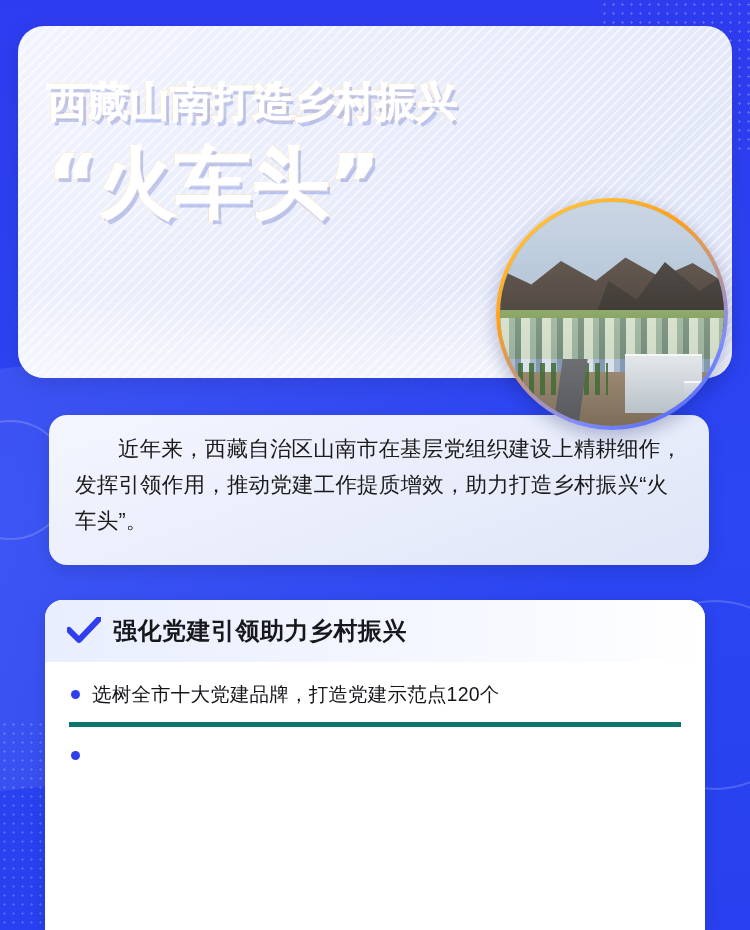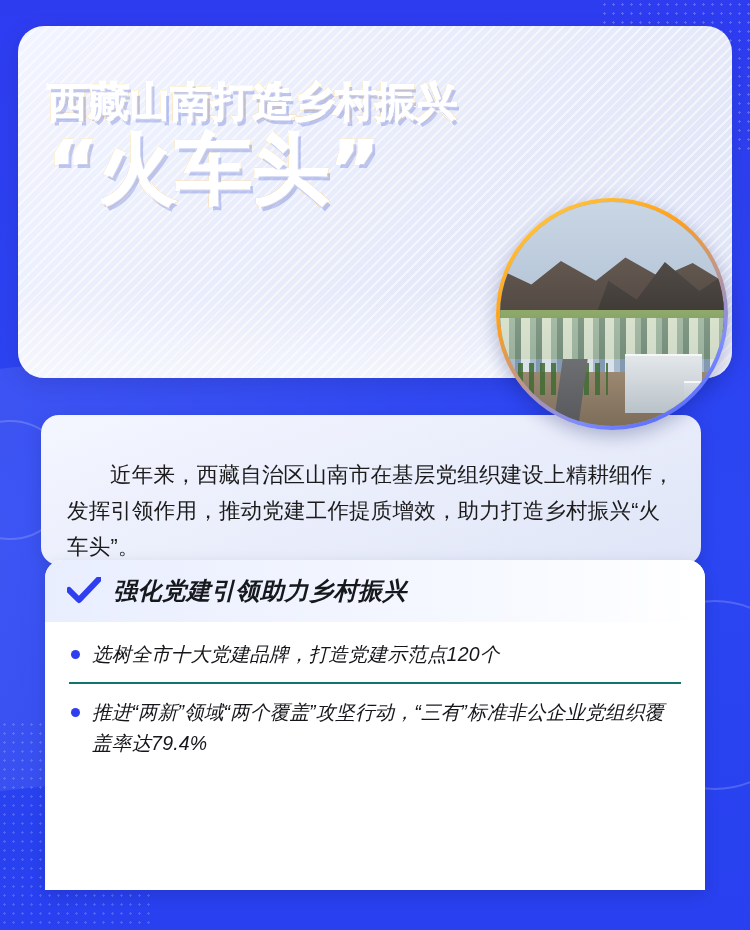--- a/index.html
+++ b/index.html
@@ -95,21 +95,21 @@
     white-space: nowrap;
   }
   .title-line1 {
     font-size: 40px;
     background: linear-gradient(180deg, #ffcc33 0%, #f59000 100%);
     -webkit-background-clip: text;
     background-clip: text;
     color: transparent;
   }
   .title-line2 {
-    margin-top: 10px;
+    margin-top: 24px;
     font-size: 76px;
     background: linear-gradient(180deg, #ffcc33 0%, #f59000 100%);
     -webkit-background-clip: text;
     background-clip: text;
     color: transparent;
   }
 
   
   .photo-circle {
     position: absolute;
@@ -174,49 +174,48 @@
   }
   .ph-trees {
     position: absolute; left: 8%; bottom: 14%; width: 40%; height: 14%;
     background: repeating-linear-gradient(90deg,#3f6b33 0 5px, transparent 5px 11px);
     opacity: .85;
   }
 
   
   .intro-card {
     position: absolute;
-    left: 41px;
+    left: 49px;
     top: 415px;
     width: 660px;
     height: 150px;
     border-radius: 18px;
     background: linear-gradient(160deg, #f4f6ff 0%, #e9edfb 55%, #dfe5f7 100%);
     box-shadow: 0 5px 16px rgba(0,0,0,0.12);
-    padding: 42px 26px 0 26px;
+    padding: 16px 26px 0 26px;
   }
   .intro-text {
     font-size: 21.5px;
     line-height: 36px;
     color: #1b1b1b;
     text-indent: 2em;
     letter-spacing: .2px;
   }
 
   
   .list-card {
     position: absolute;
     left: 45px;
-    top: 560px;
+    top: 600px;
     width: 660px;
     height: 330px;
     border-radius: 18px 18px 0 0;
     background: #ffffff;
     box-shadow: 0 5px 16px rgba(0,0,0,0.12);
     overflow: hidden;
-    font-style: italic;
   }
   .list-head {
     height: 62px;
     background: linear-gradient(90deg, #e9eeff 0%, #f7f9ff 70%, #ffffff 100%);
     display: flex;
     align-items: center;
     padding: 0 22px;
   }
   .check-icon {
     width: 34px; height: 28px;
@@ -227,21 +226,21 @@
     font-size: 24px;
     font-weight: 700;
     color: #16181c;
     letter-spacing: .5px;
   }
   .list-body { padding: 4px 24px 0 24px; }
   .bullet-row {
     display: flex;
     align-items: flex-start;
     padding: 13px 0 12px 0;
-    border-bottom: 2px solid #0f766e;
+    border-bottom: 5px solid #0f766e;
   }
   .bullet-row:last-child { border-bottom: none; }
   .dot {
     width: 9px; height: 9px;
     border-radius: 50%;
     background: #2f3ff0;
     margin: 11px 12px 0 2px;
     flex: 0 0 auto;
   }
   .bullet-text {
@@ -295,16 +294,15 @@
     <span class="section-title">强化党建引领助力乡村振兴</span>
   </div>
 
   <div class="list-body">
     <div class="bullet-row">
       <span class="dot"></span>
       <span class="bullet-text">选树全市十大党建品牌，打造党建示范点120个</span>
     </div>
     <div class="bullet-row">
       <span class="dot"></span>
-      <span class="bullet-text">推进“两新”领域“两个覆盖”攻坚行动，“三有”标准非公企业党组织覆盖率达79.4%</span>
     </div>
   </div>
 </div>
 
 </body></html>

